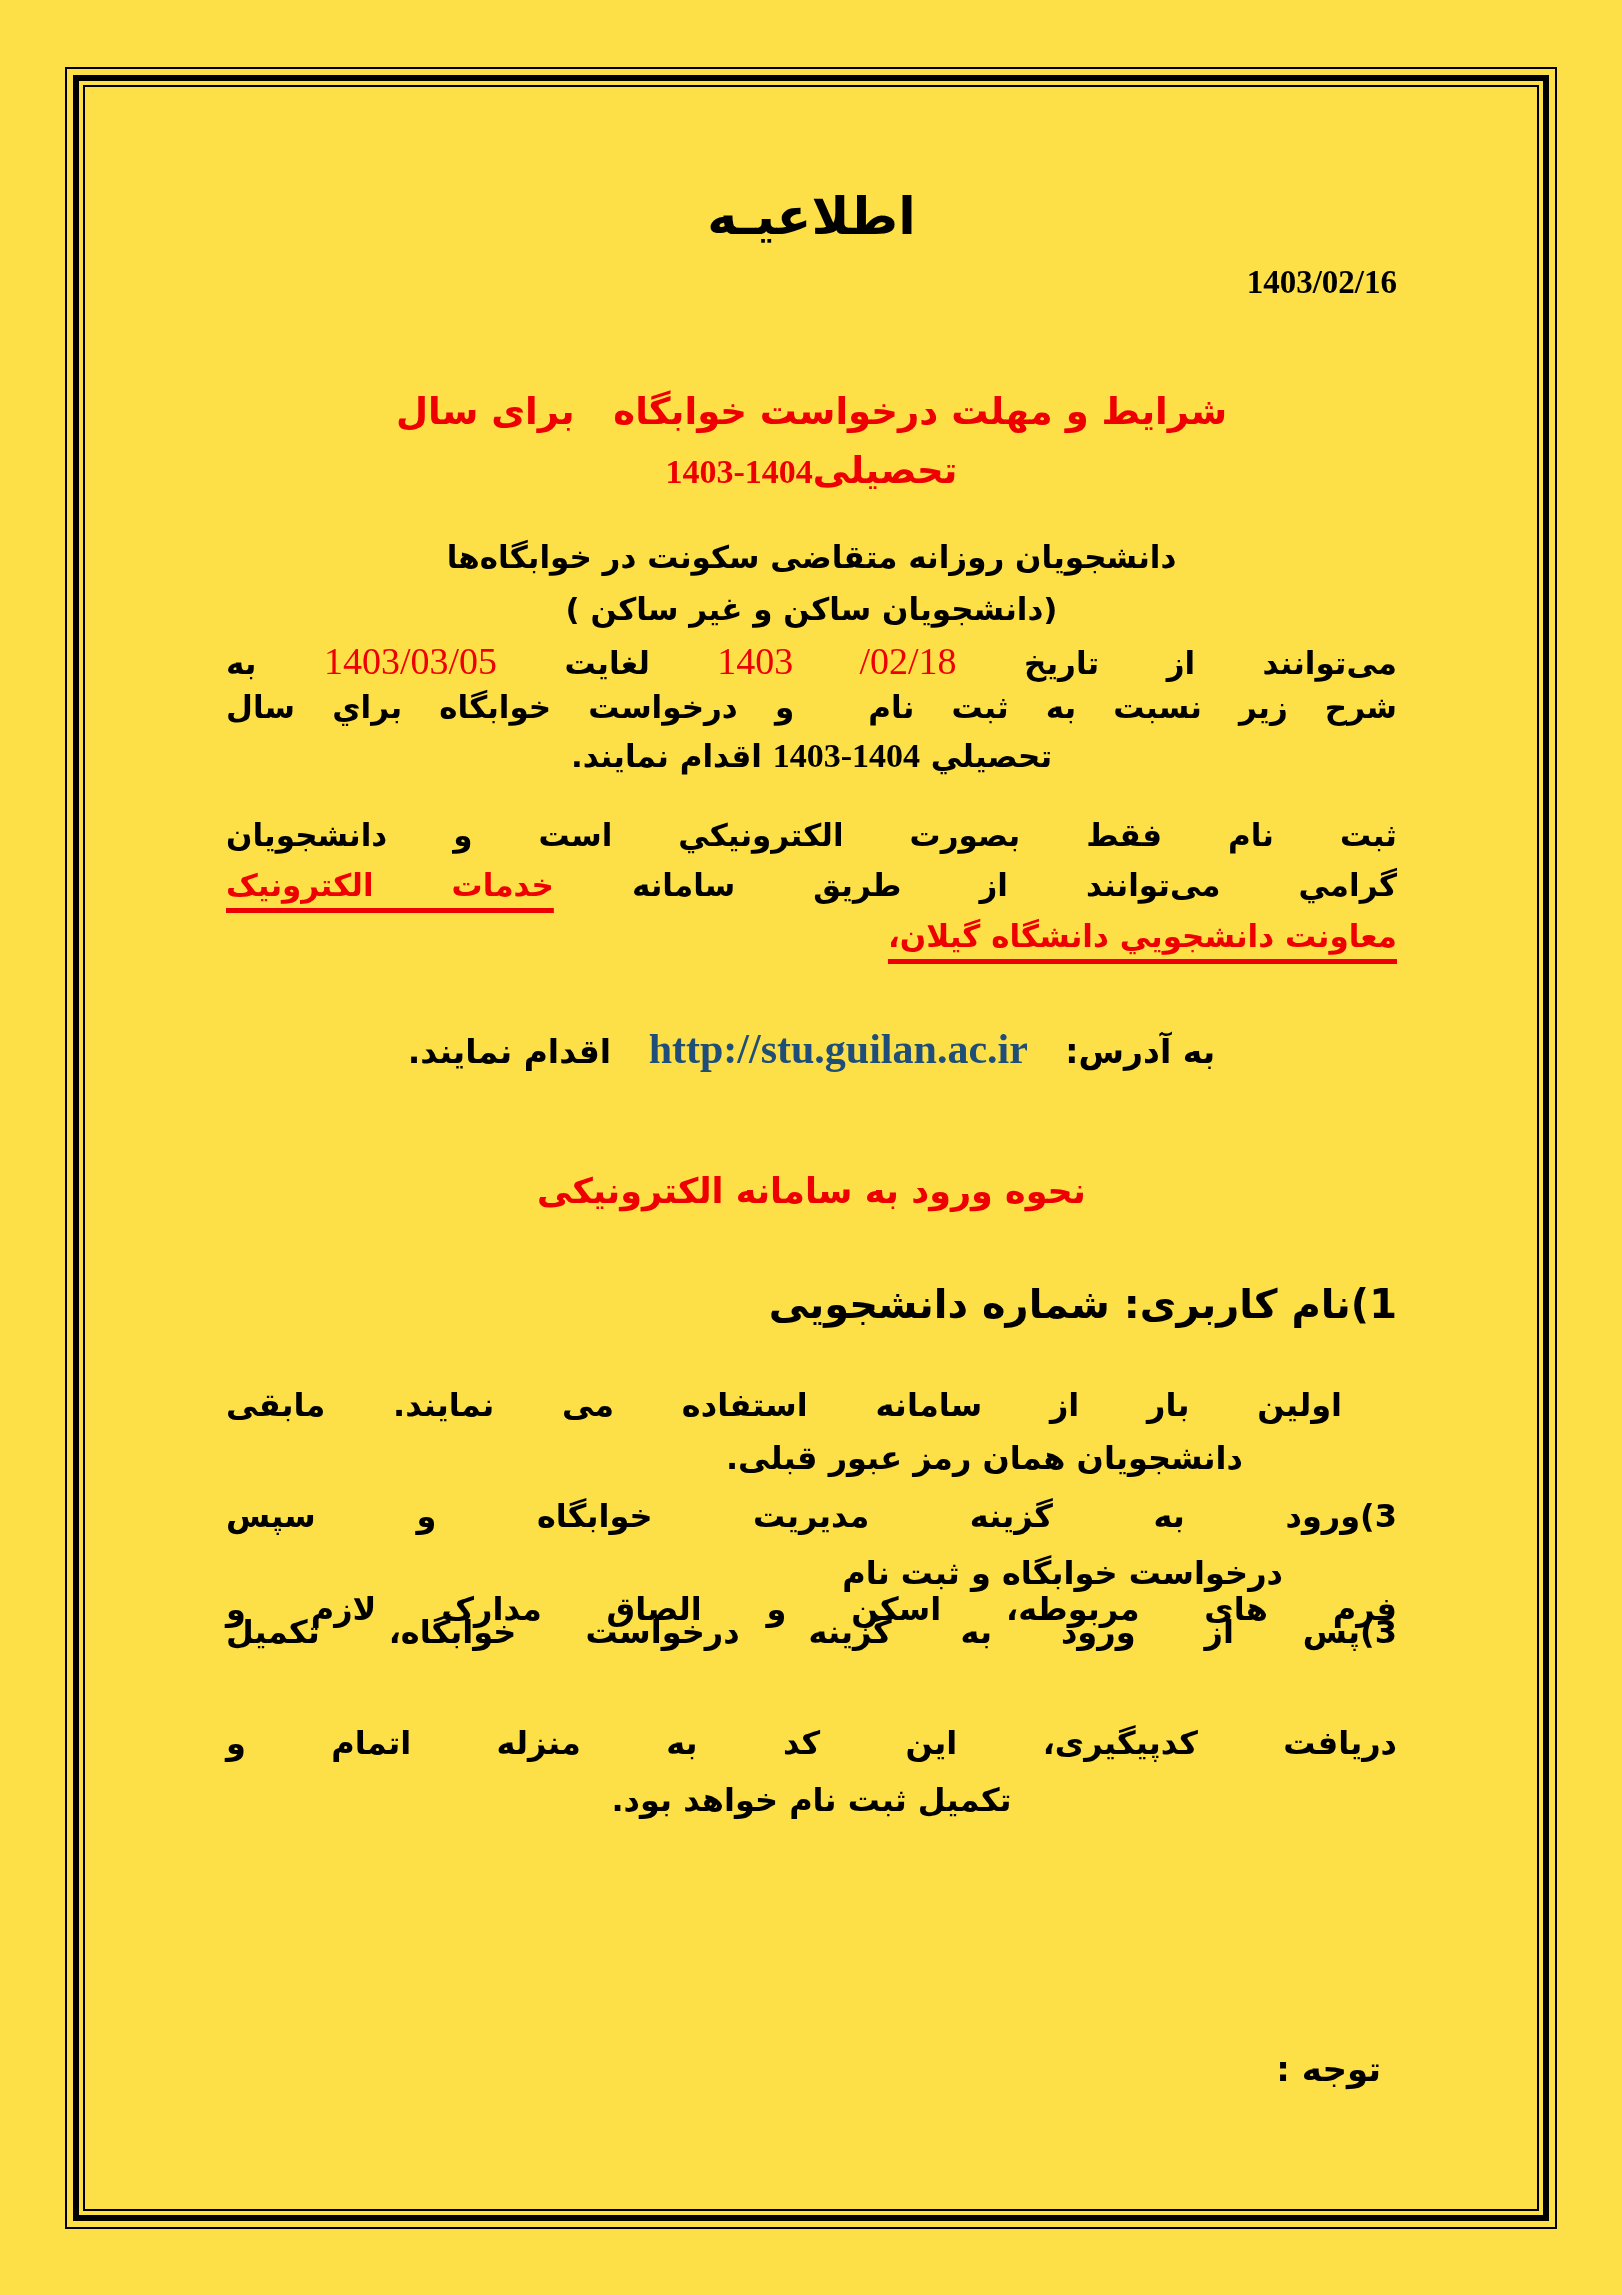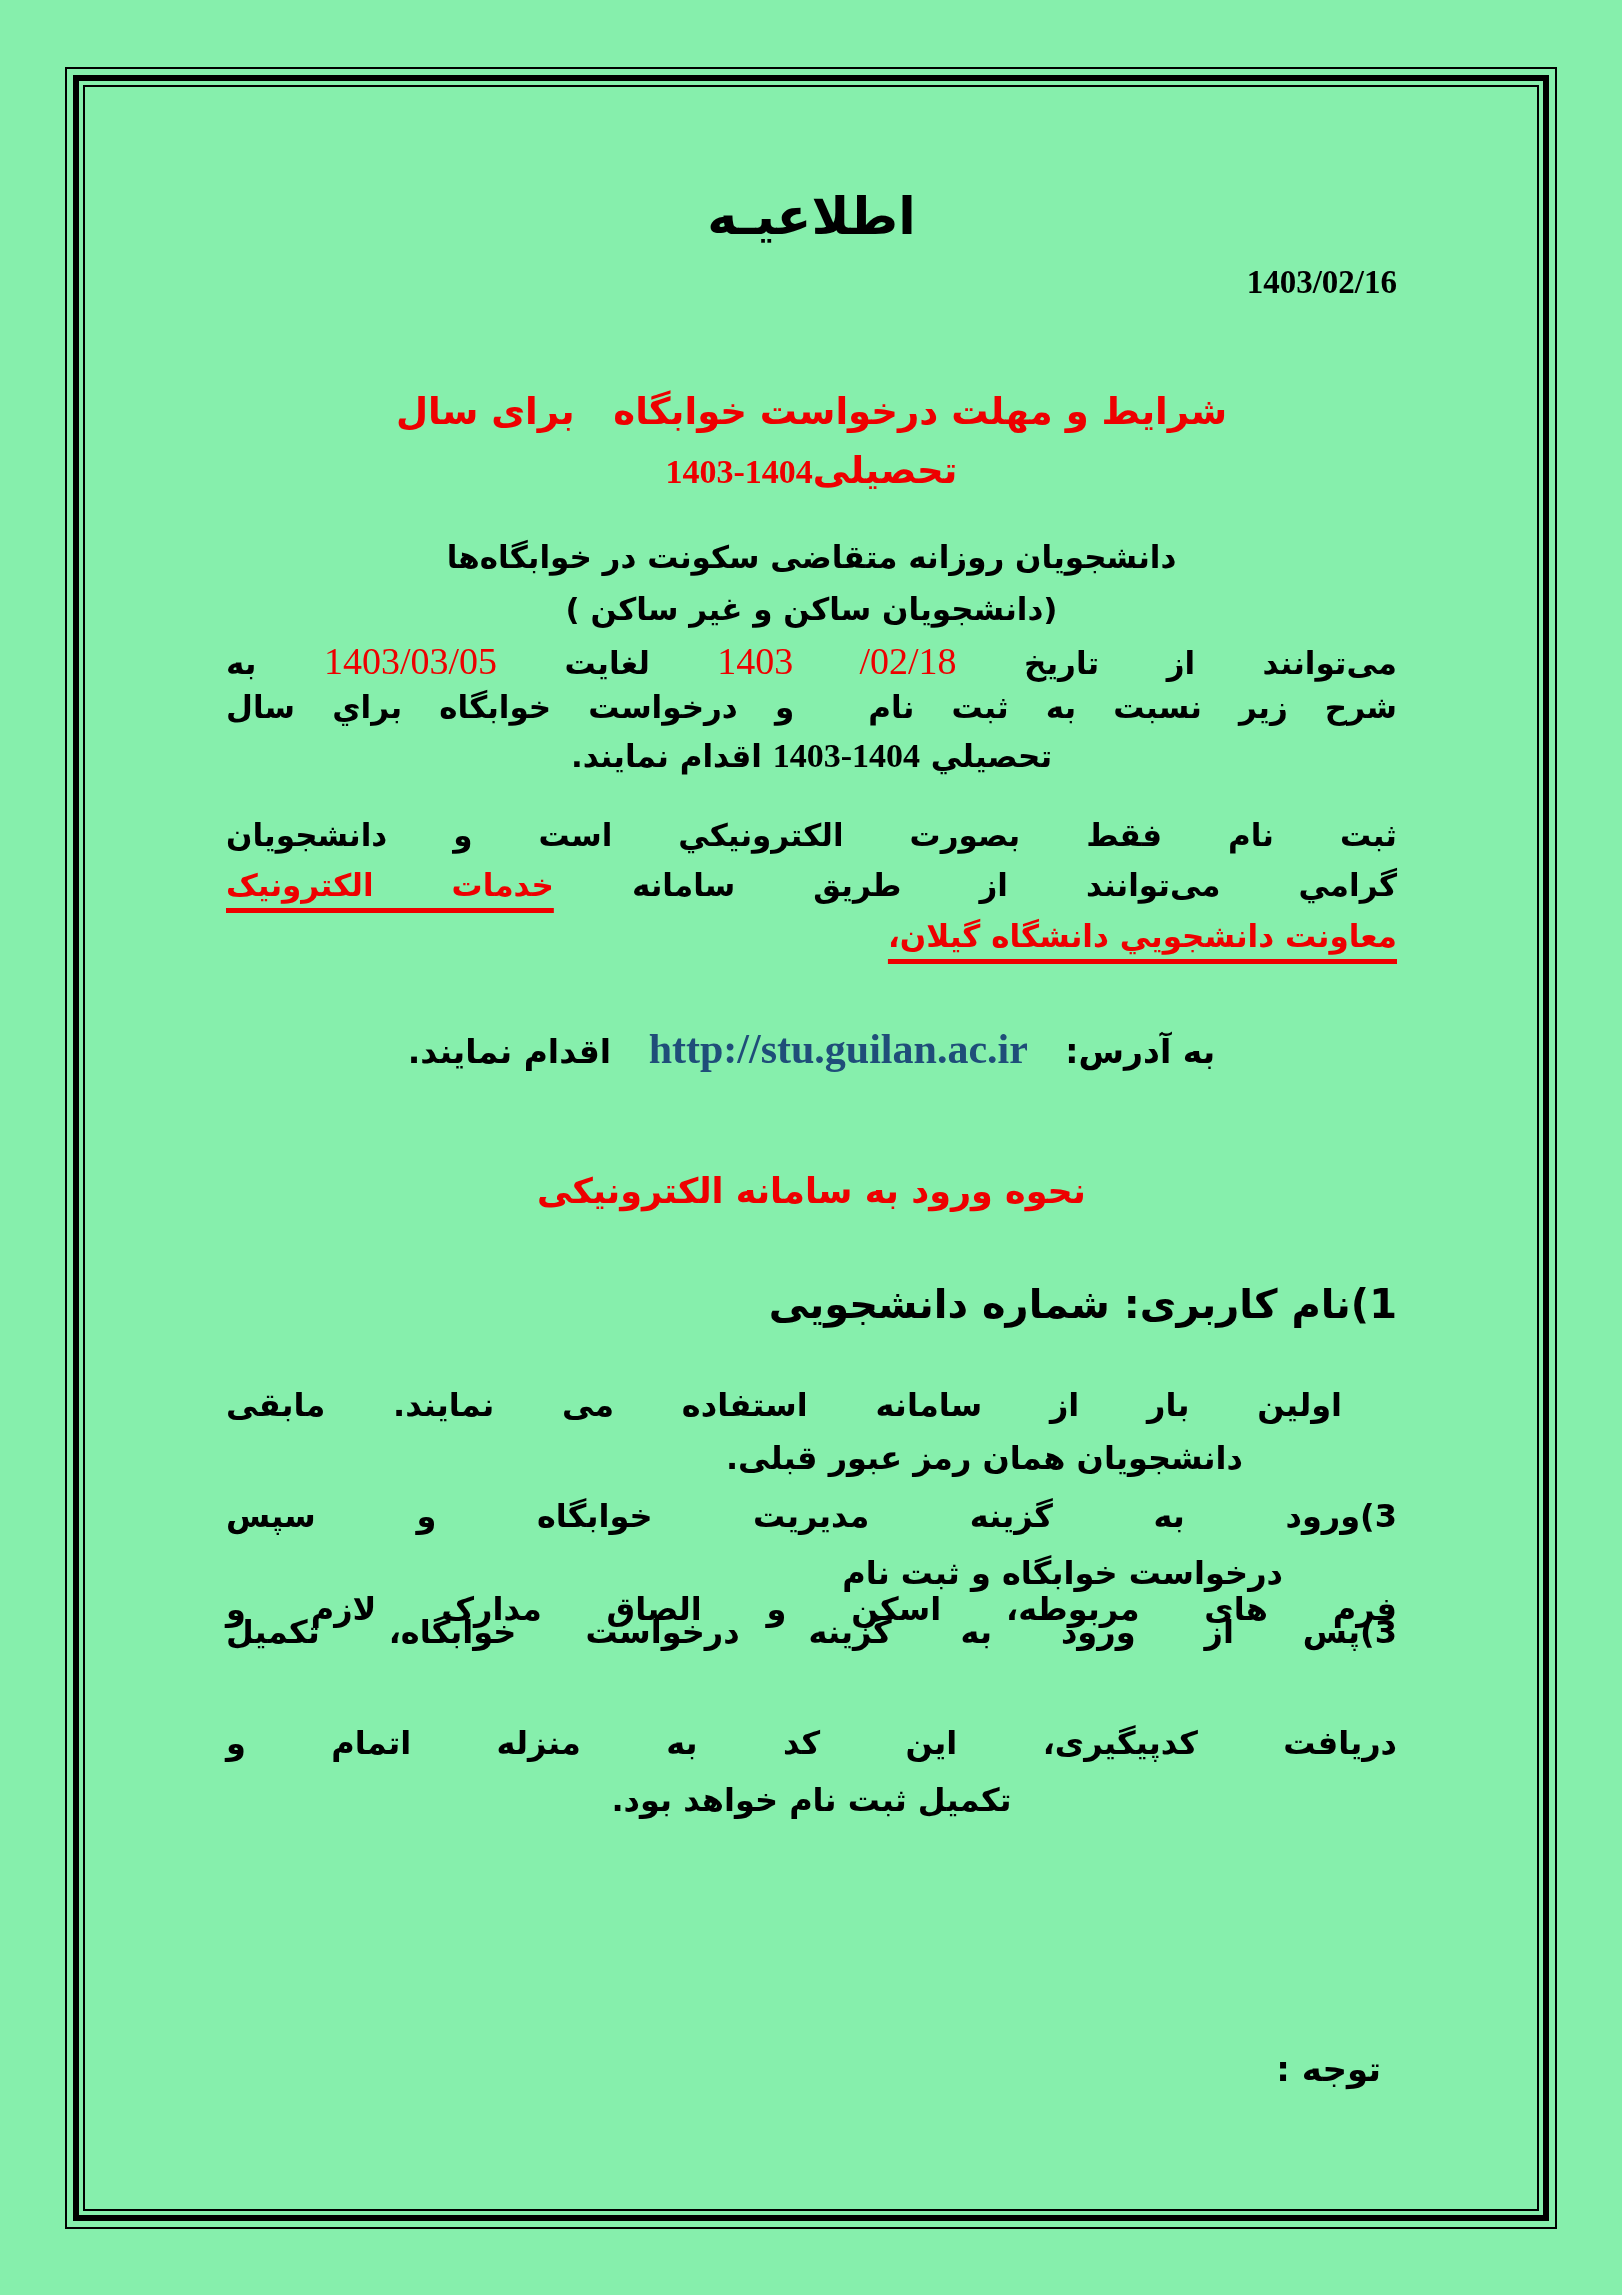--- a/index.html
+++ b/index.html
@@ -1,19 +1,19 @@
 <!DOCTYPE html>
 <html lang="fa" style="--red: #ee0000; --blue: #1f4e79;font-size:10.5px"><head>
 <meta charset="utf-8">
 <style>
   html,body{margin:0;padding:0;background:#ffffff;}
   .page{
     position:relative;
     width:1623px;height:2295px;
-    background:#86efac;
+    background:#fde047;
     font-family:"DejaVu Sans",sans-serif;
     color:#000;
     overflow:hidden;
   }
   
   .frame-outer{position:absolute;left:65px;top:67px;width:1488px;height:2158px;border:2px solid #000;}
   .frame-mid{position:absolute;inset:5.9px;border:6.5px solid #000;}
   .frame-inner{position:absolute;inset:3.9px;border:2px solid #000;}
 
   .ln{

